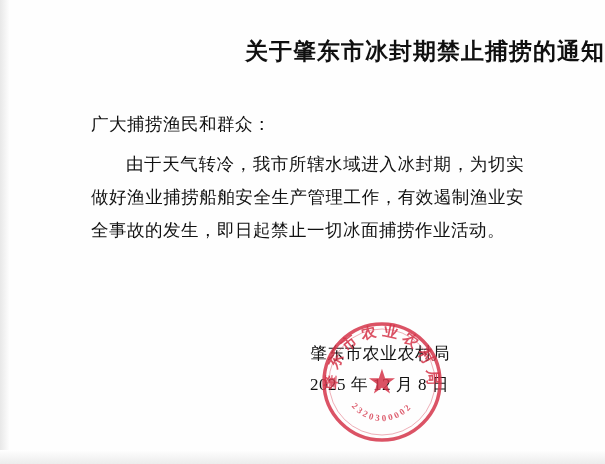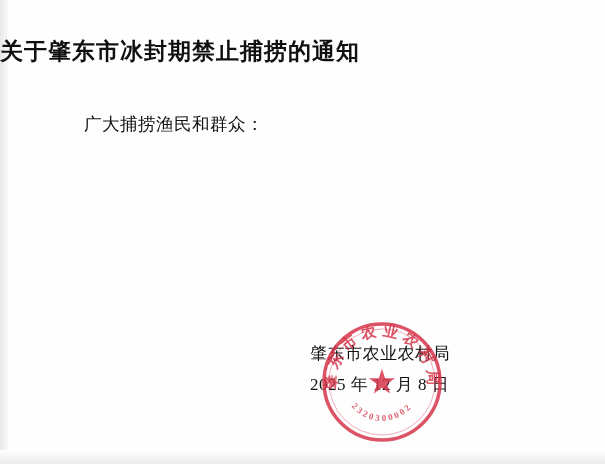--- a/index.html
+++ b/index.html
@@ -31,39 +31,39 @@
     position: absolute;
     left: 0; bottom: 0;
     width: 605px; height: 14px;
     background: linear-gradient(to top, #ececec, #ffffff);
   }
   #doc-title {
     position: absolute;
     top: 36px;
     left: 0;
     width: 605px;
-    text-align: left;
+    text-align: right;
     font-size: 23px;
     font-weight: bold;
     letter-spacing: 1px;
     color: #101010;
     font-family: "Liberation Serif", "DejaVu Serif", serif;
   }
   #body-block {
     position: absolute;
     top: 108px;
     left: 84px;
     width: 440px;
   }
   .para {
     font-size: 17.5px;
     line-height: 33px;
     color: #111111;
     letter-spacing: 0.5px;
-    margin: 0 0 7px 0;
+    margin: 0 0 7px 7px;
     text-align: justify;
   }
   .indent {
     text-indent: 35px;
   }
   #sign-block {
     position: absolute;
     top: 338px;
     left: 310px;
     width: 230px;
@@ -96,20 +96,21 @@
 
 <div id="page">
 
   <div id="paper-edge-left"></div>
   <div id="paper-edge-bottom"></div>
 
   <div id="doc-title">关于肇东市冰封期禁止捕捞的通知</div>
 
   <div id="body-block">
     <p class="para">广大捕捞渔民和群众：</p>
+    <p class="para indent">由于天气转冷，我市所辖水域进入冰封期，为切实做好渔业捕捞船舶安全生产管理工作，有效遏制渔业安全事故的发生，即日起禁止一切冰面捕捞作业活动。</p>
   </div>
 
   <div id="sign-block">
     <div class="sign-line">肇东市农业农村局</div>
     <div class="sign-line">2025 年 12 月 8 日</div>
   </div>
 
   <div id="seal">
     <svg width="132" height="132" viewBox="0 0 132 132" xmlns="http://www.w3.org/2000/svg">
       <defs>

